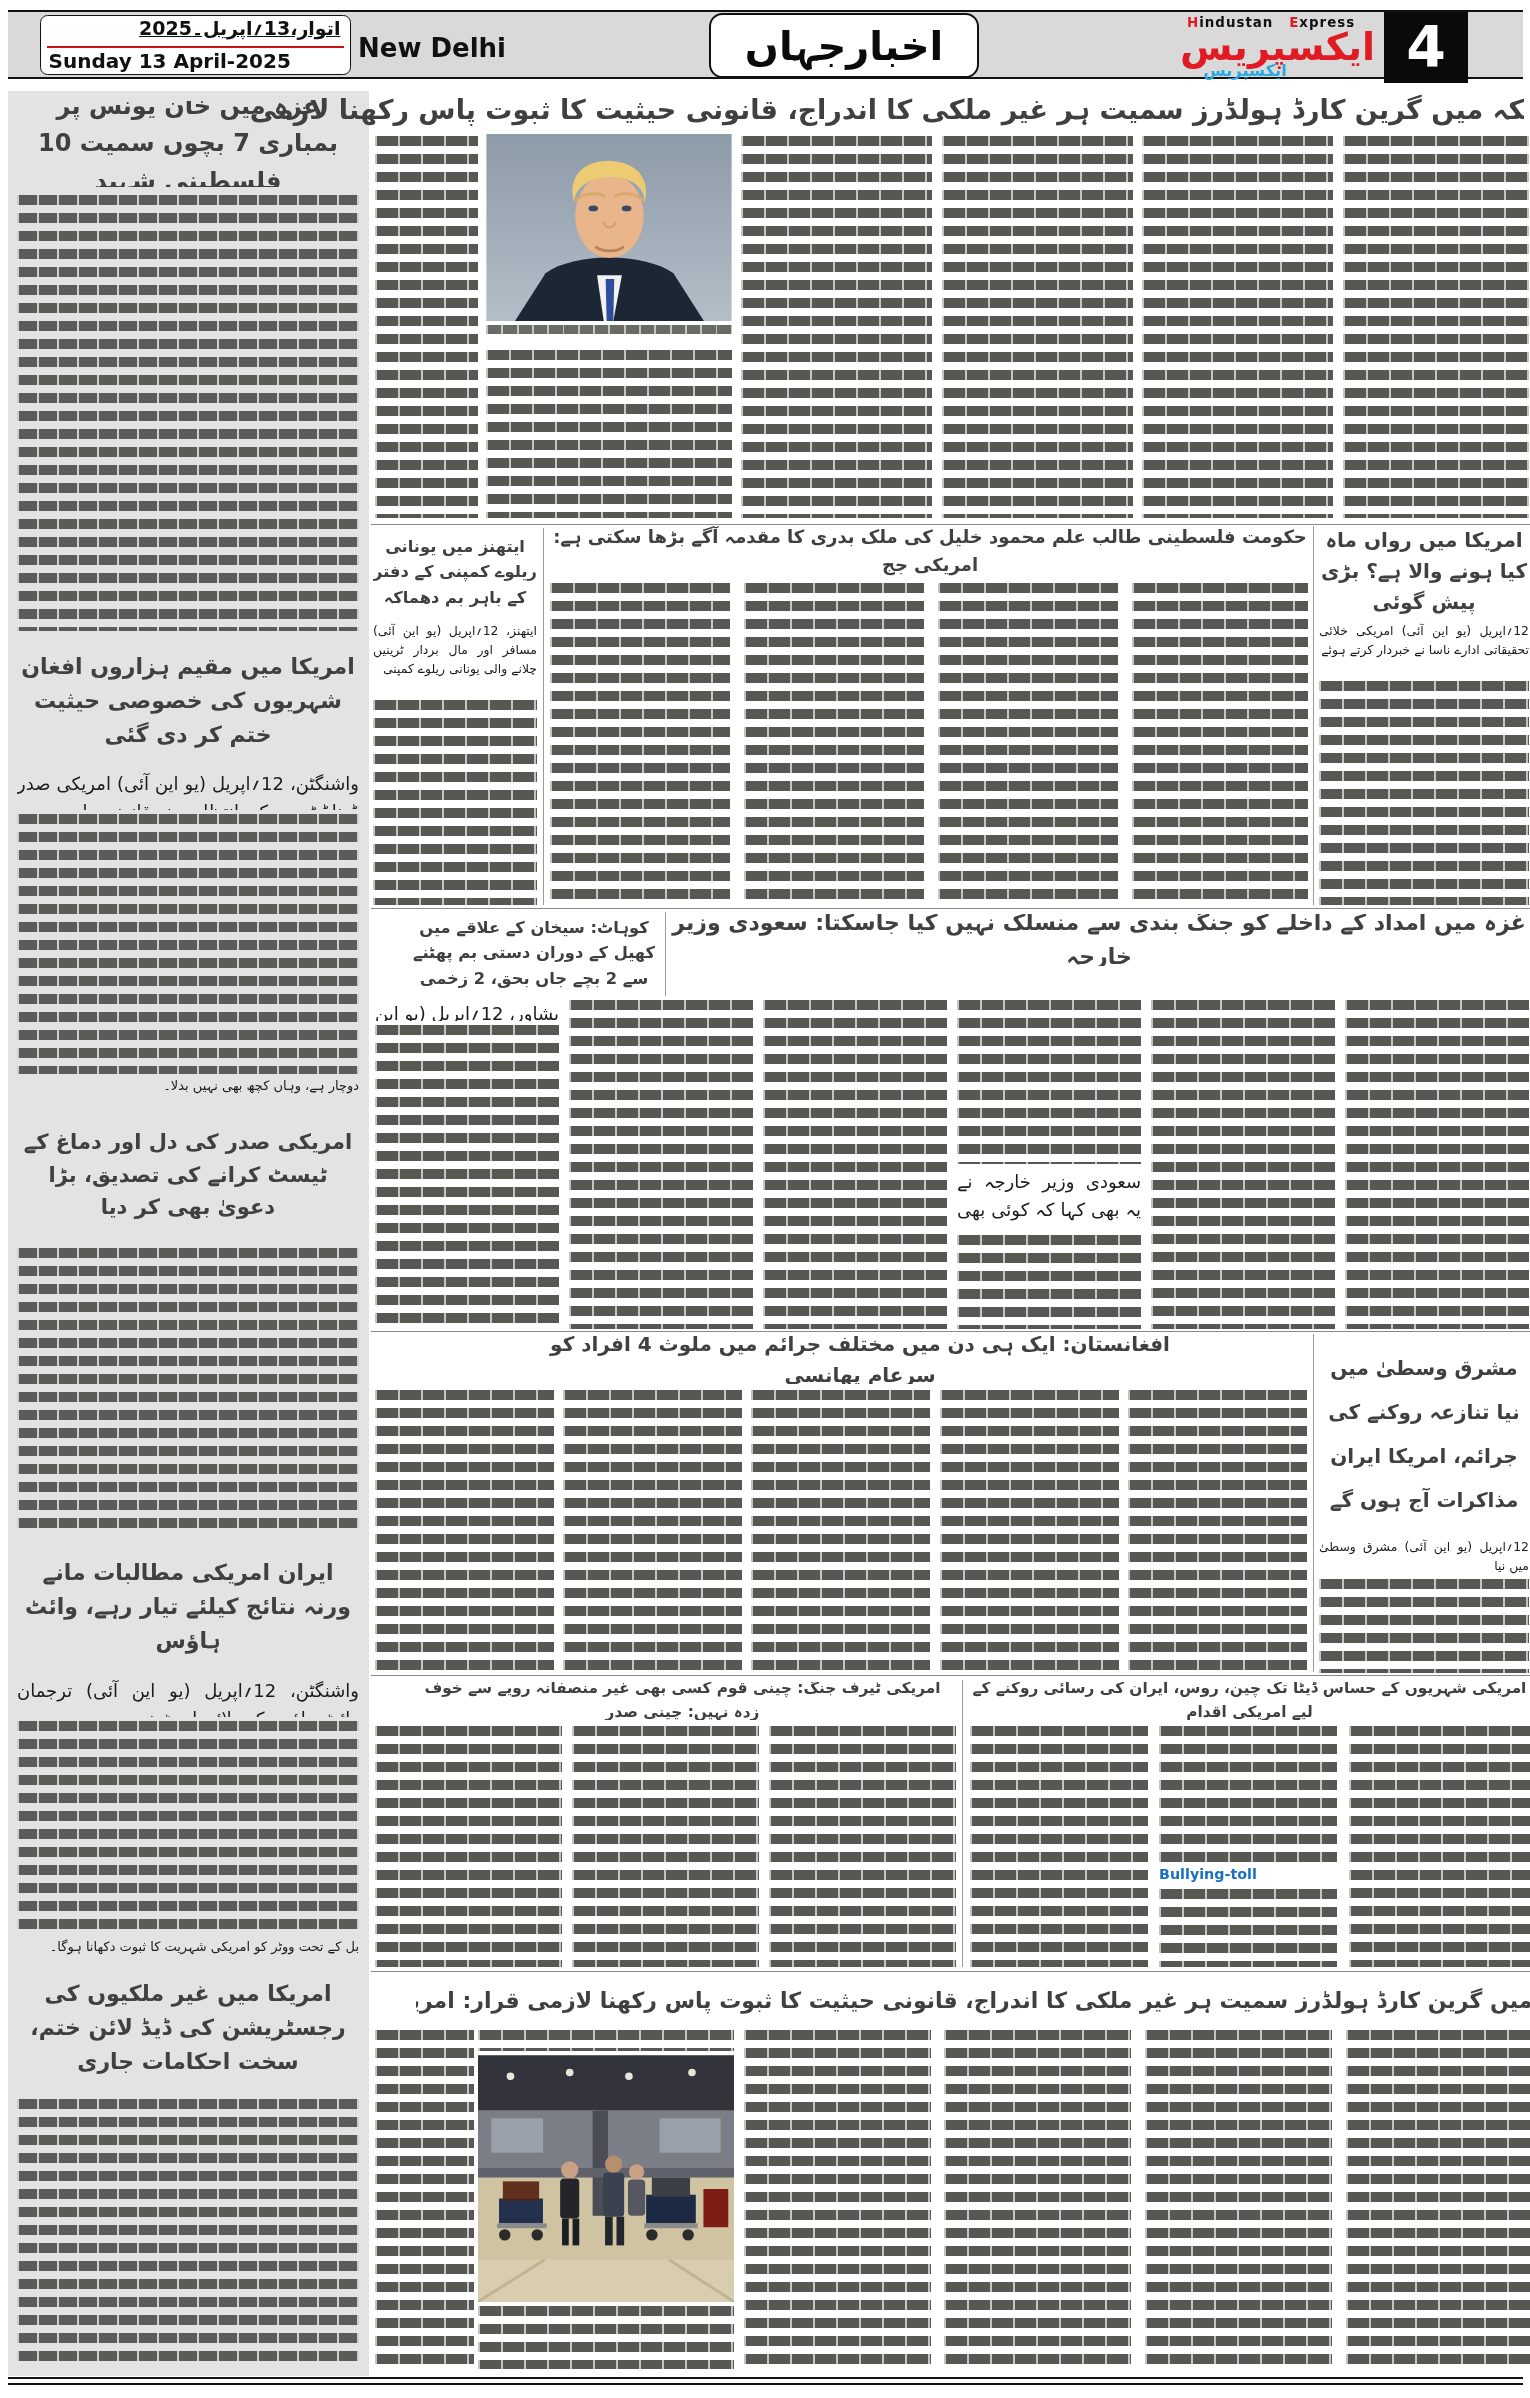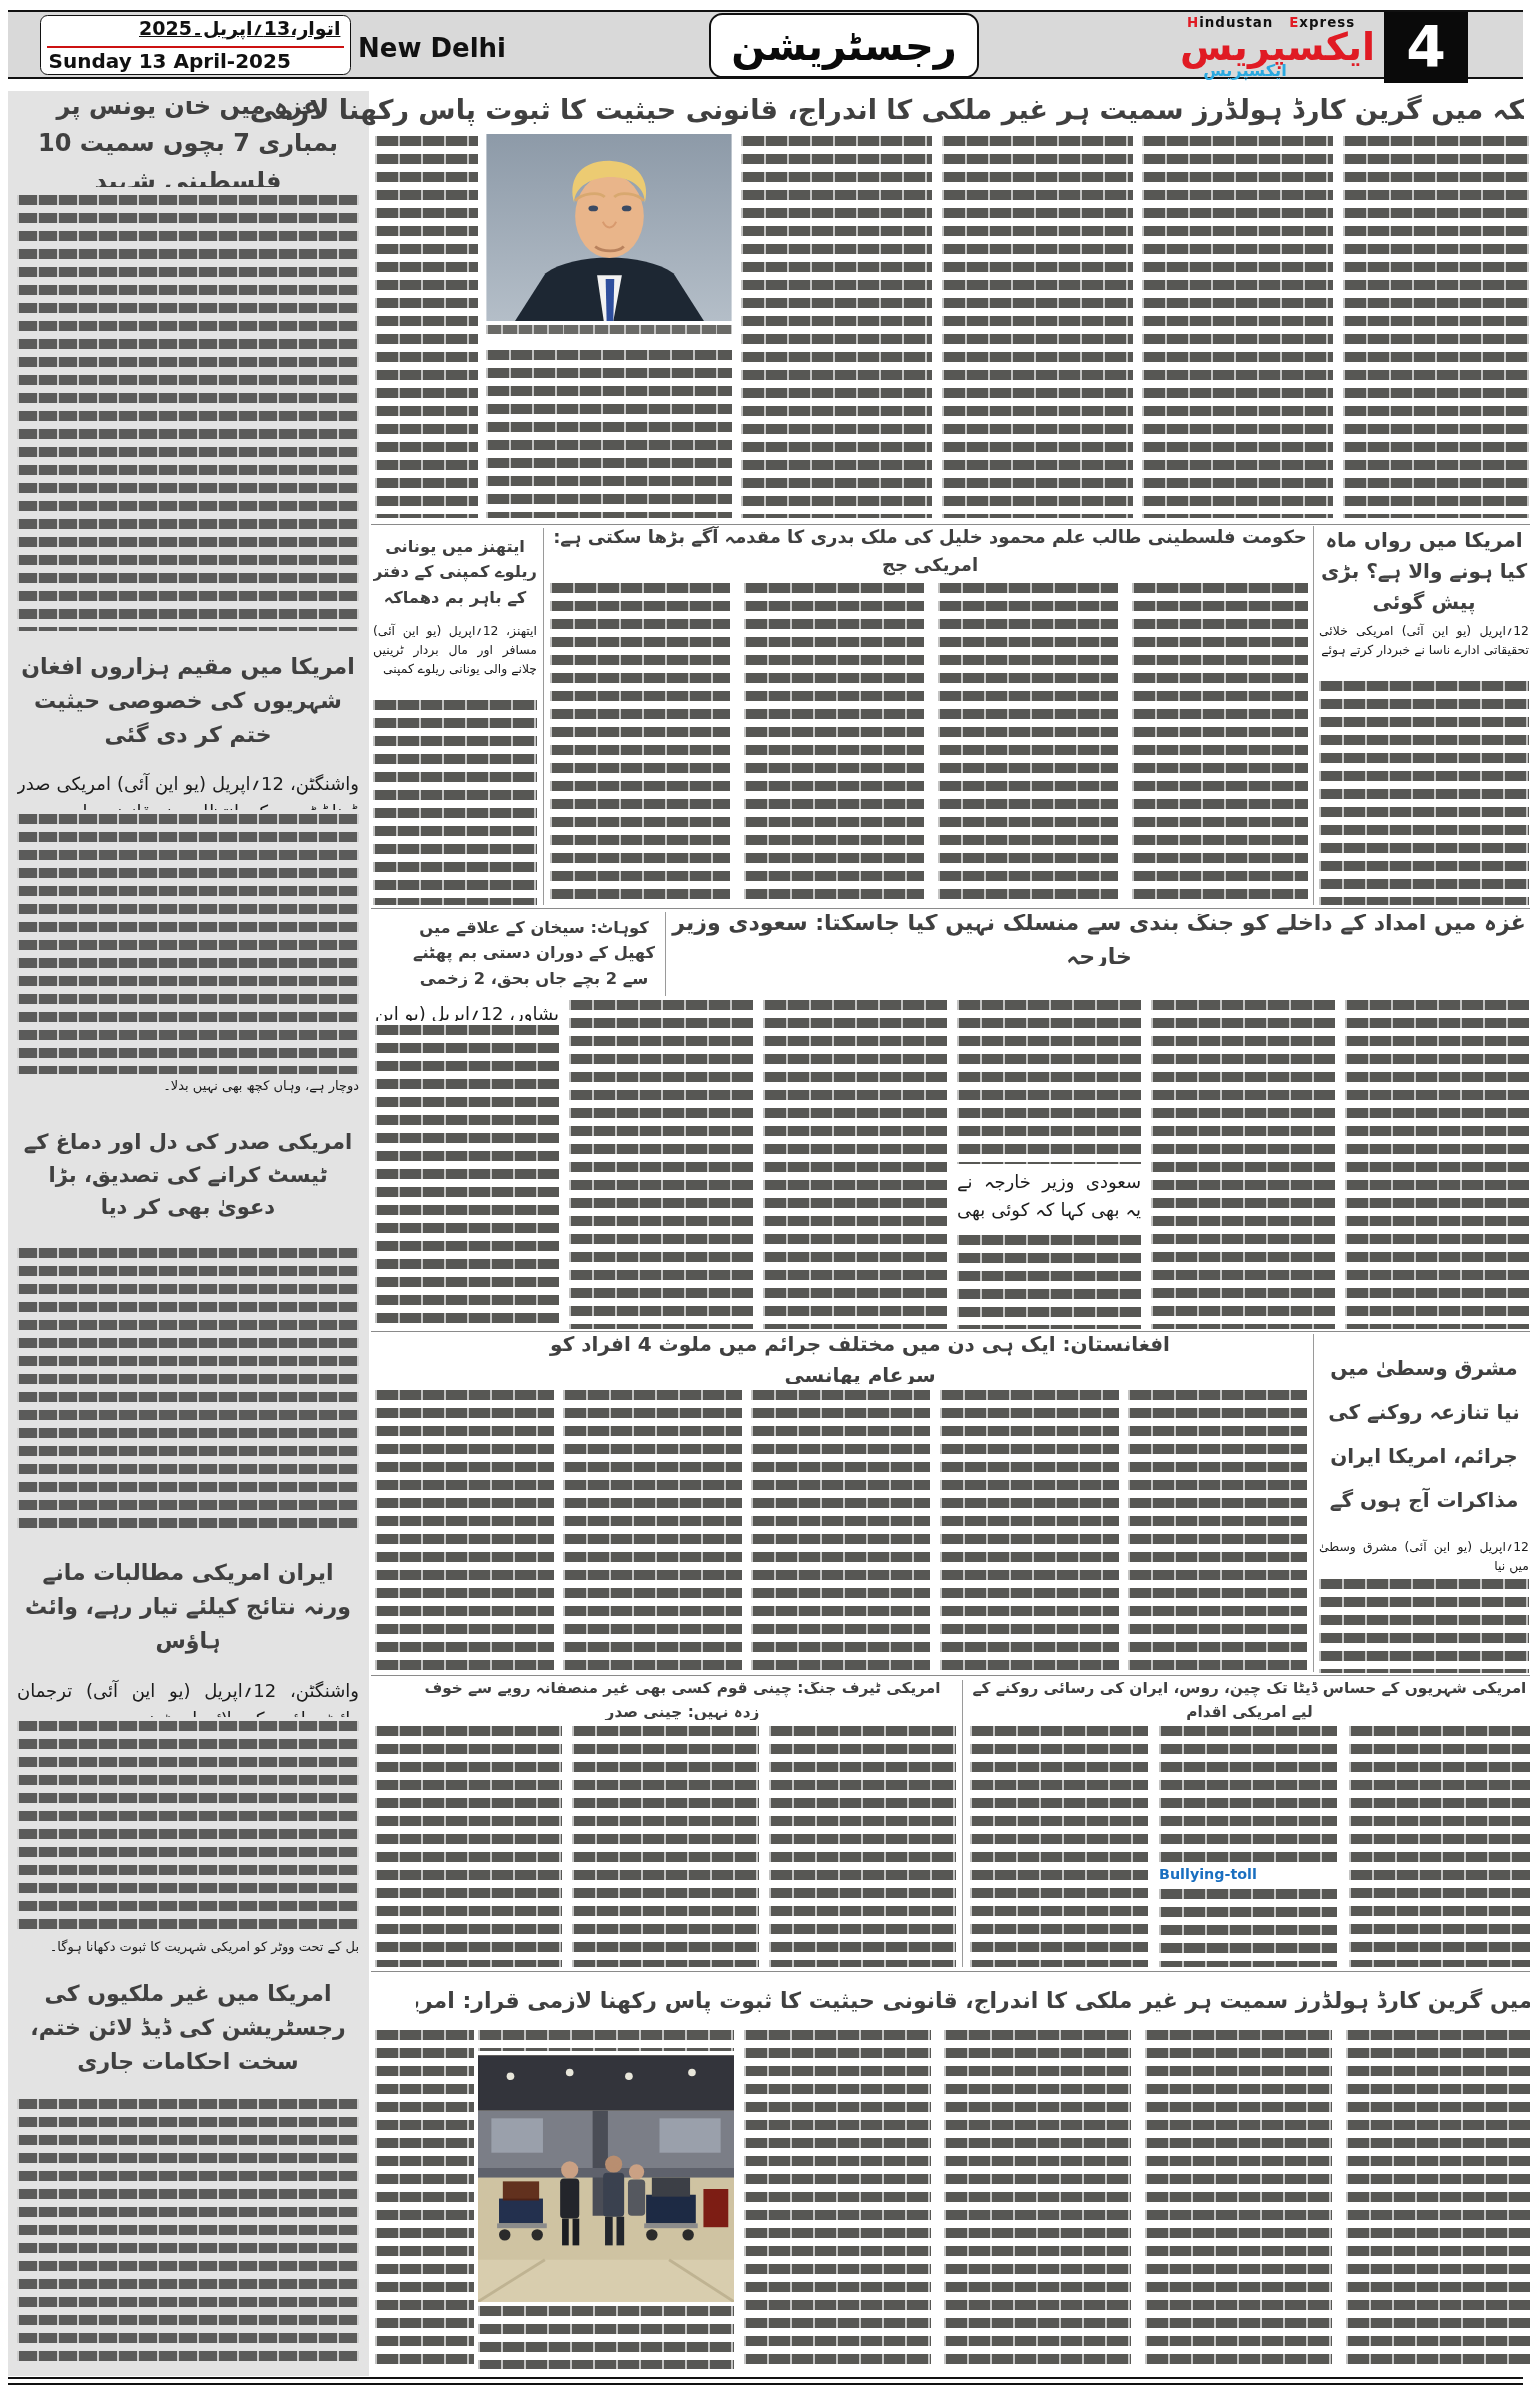--- a/index.html
+++ b/index.html
@@ -38,21 +38,21 @@
 
   <div class="abs" style="left:40px;top:15.3px;width:311px;height:60px;background:#fff;border:1.9px solid #111;border-radius:7.6px;z-index:4;">
     <div class="u" style="position:absolute;right:9.6px;top:1px;font-size:19px;font-weight:bold;color:#111;text-decoration:underline;">اتوار،13؍اپریل۔2025</div>
     <div style="position:absolute;left:5.7px;right:5.7px;top:30px;height:1.9px;background:#cc1111;"></div>
     <div style="position:absolute;left:7.6px;top:32.5px;font-size:20px;font-weight:bold;color:#111;">Sunday 13 April-2025</div>
   </div>
 
   <div class="abs" style="left:358px;top:32.5px;font-size:26px;font-weight:bold;color:#111;z-index:4;">New Delhi</div>
 
   <div class="abs" style="left:709px;top:13.4px;width:270px;height:65px;background:#fff;border:2.9px solid #111;border-radius:13.4px;z-index:5;display:flex;align-items:center;justify-content:center;">
-    <span class="u" style="font-size:40px;font-weight:900;color:#0a0a0a;">رجسٹریشن</span>
+    <span class="u" style="font-size:40px;font-weight:900;color:#0a0a0a;">اخبارجہاں</span>
   </div>
 
   <div class="abs" style="left:1187px;top:15.3px;width:191px;height:17px;font-size:13.4px;letter-spacing:1px;white-space:nowrap;z-index:4;">
     <span class="brand-word">Hindustan</span>&nbsp;&nbsp;
     <span class="brand-word">Express</span>
   </div>
   <div class="abs u" style="left:1178px;top:25px;width:199px;height:46px;font-size:38px;font-weight:900;color:#e01b24;text-align:center;z-index:4;">ایکسپریس</div>
   <div class="abs u" style="left:1183px;top:61px;width:124px;height:19px;font-size:16.3px;font-weight:bold;color:#2aa9e0;text-align:center;z-index:5;">ایکسپریس</div>
   <div class="abs" style="left:1384px;top:11.5px;width:84px;height:71px;background:#0a0a0a;z-index:6;display:flex;align-items:center;justify-content:center;">
     <span style="color:#fff;font-size:57px;font-weight:bold;">4</span>

